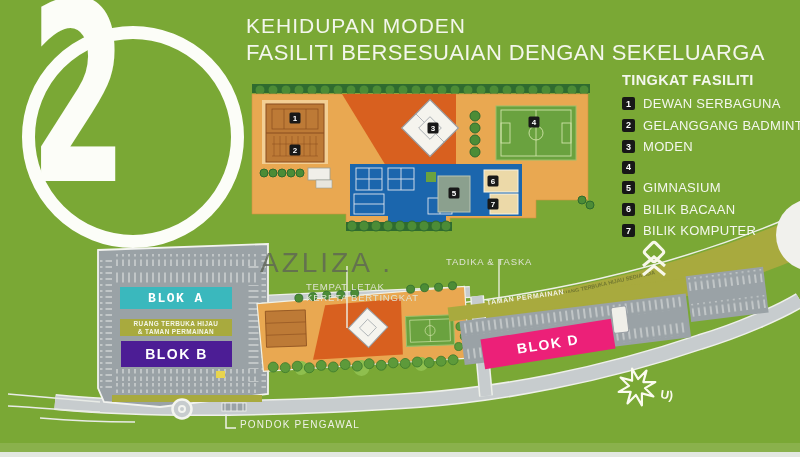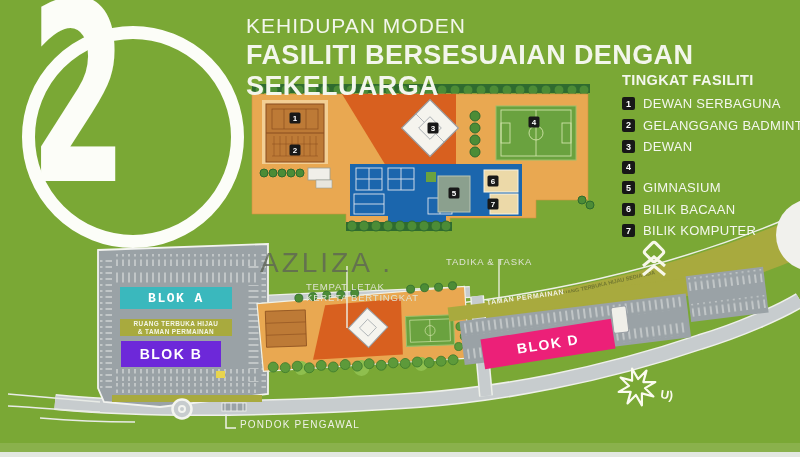--- a/index.html
+++ b/index.html
@@ -10,41 +10,41 @@
   
   .ring{position:absolute;left:22px;top:26px;width:196px;height:196px;border:13px solid #fcfdf8;
         border-radius:50%;}
   .numeral{position:absolute;left:30px;top:-30px;font-size:250px;line-height:1;font-weight:700;
            color:#fcfdf8;transform:scaleX(.56);transform-origin:0 0;
            font-family:"DejaVu Sans","Liberation Sans",sans-serif;}
 
   
   .hdr{position:absolute;left:246px;top:14px;color:#f3f6ec;z-index:5;}
   .hdr .t{font-size:21px;letter-spacing:1px;font-weight:500;}
-  .hdr .s{font-size:27px;letter-spacing:.4px;font-weight:700;margin-top:2px;}
+  .hdr .s{font-size:22px;letter-spacing:.4px;font-weight:400;margin-top:2px;}
 
   
   .legend{position:absolute;left:622px;top:72px;color:#f4f7ee;z-index:6;}
   .legend .lt{font-weight:bold;font-size:14.5px;letter-spacing:.4px;margin-bottom:8px;}
   .li{display:flex;align-items:center;gap:8px;margin-bottom:6.5px;}
   .chip{width:13px;height:13px;background:#171717;color:#fff;font-size:9px;font-weight:bold;
         display:flex;align-items:center;justify-content:center;border-radius:2px;flex:0 0 13px;}
   .ll{font-size:13px;letter-spacing:.3px;white-space:nowrap;}
 
   
   #facilities{position:absolute;left:238px;top:76px;z-index:2;}
   #site{position:absolute;left:0;top:180px;z-index:1;}
 
   
   .bar{position:absolute;display:flex;align-items:center;justify-content:center;color:#fff;
        font-weight:bold;z-index:3;text-align:center;}
   #blokA{left:120px;top:287px;width:112px;height:22px;background:#3ab8bd;font-size:13px;letter-spacing:1.5px;font-family:Liberation Mono, monospace;}
   #openSpace{left:120px;top:319px;width:112px;height:17px;background:#a8aa3e;flex-direction:column;
              font-size:6.4px;letter-spacing:.4px;line-height:7.5px;color:#f4f6e6;}
-  #blokB{left:121px;top:341px;width:100px;height:26px;background:#6d28d9;font-size:14px;letter-spacing:1.5px;}
+  #blokB{left:121px;top:341px;width:111px;height:26px;background:#4c1d95;font-size:14px;letter-spacing:1.5px;}
   #blokD{left:482px;top:329px;width:132px;height:30px;background:#ec2078;font-size:14px;
          letter-spacing:1.5px;transform:rotate(-9deg);}
 
   
   .plan-label{position:absolute;color:#dfe3d4;font-size:9.5px;letter-spacing:.8px;line-height:11px;z-index:4;}
   #lblTaman{left:486px;top:297px;transform:rotate(-8deg);transform-origin:0 0;font-size:7px;
             font-weight:bold;color:#eef1e2;letter-spacing:.6px;}
   #lblPondok{left:240px;top:419px;font-size:10px;letter-spacing:1.2px;color:#eef1e6;}
   #watermark{position:absolute;left:260px;top:247px;font-size:28px;font-weight:500;letter-spacing:3px;
              color:#5e6456;opacity:.78;z-index:4;}
@@ -70,21 +70,21 @@
     <div class="li">
         <span class="chip">1</span>
         <span class="ll">DEWAN SERBAGUNA</span>
       </div>
     <div class="li">
         <span class="chip">2</span>
         <span class="ll">GELANGGANG BADMINTON</span>
       </div>
     <div class="li">
         <span class="chip">3</span>
-        <span class="ll">DEWAN</span>
+        <span class="ll">MODEN</span>
       </div>
     <div class="li">
         <span class="chip">4</span>
       </div>
     <div class="li">
         <span class="chip">5</span>
         <span class="ll">GIMNASIUM</span>
       </div>
     <div class="li">
         <span class="chip">6</span>

